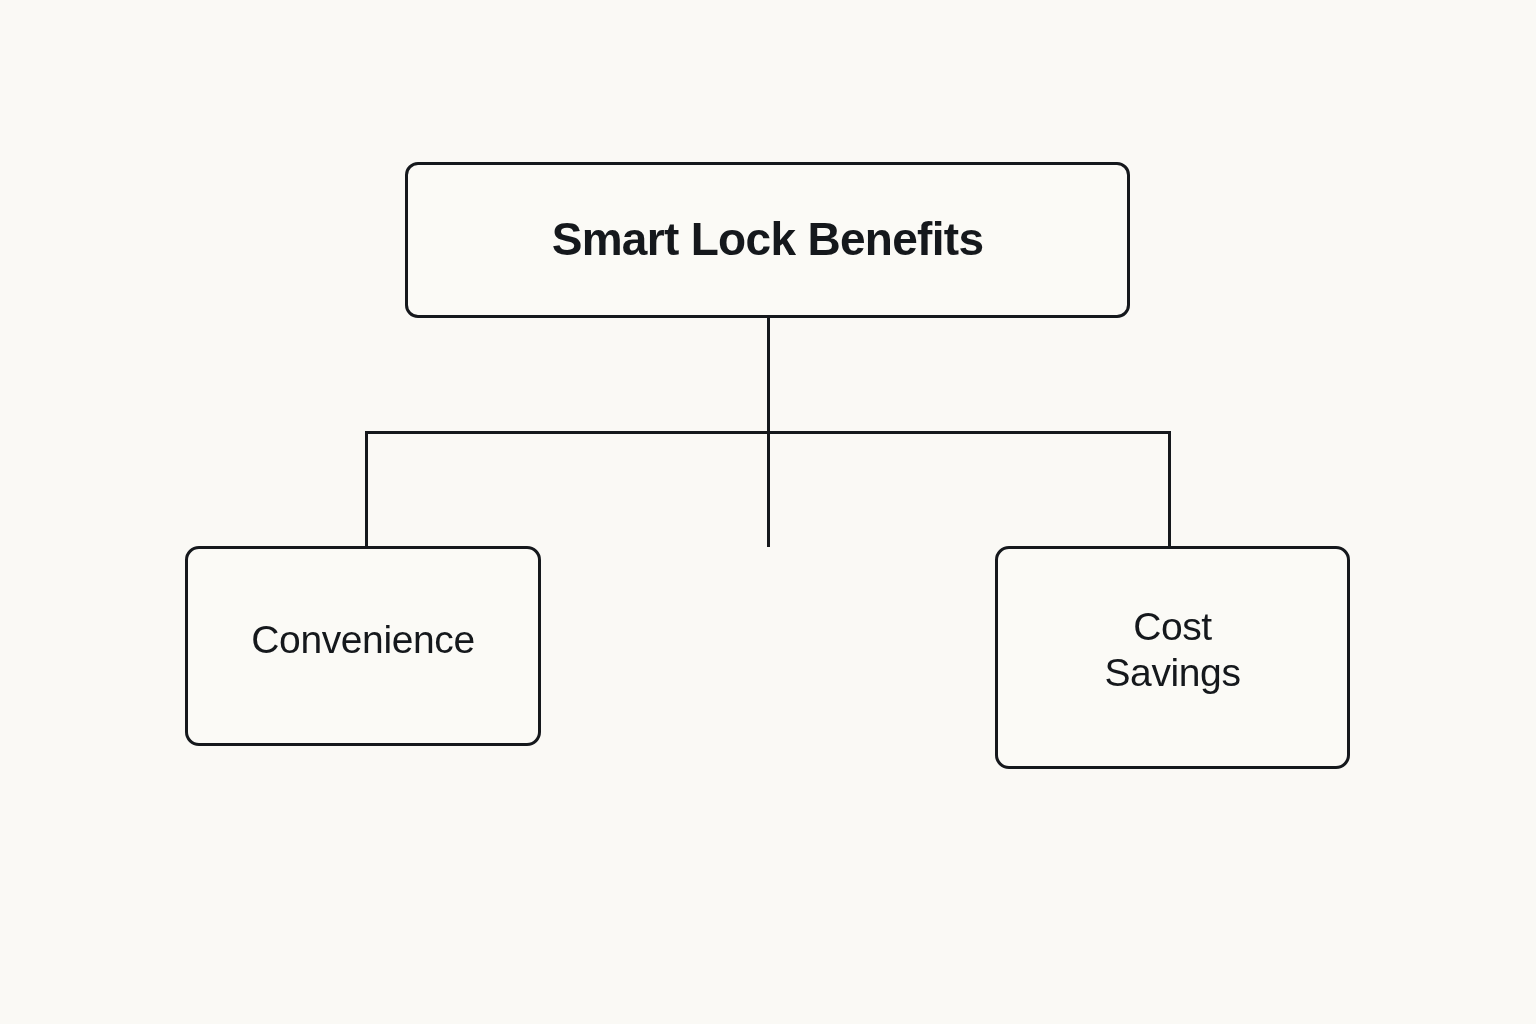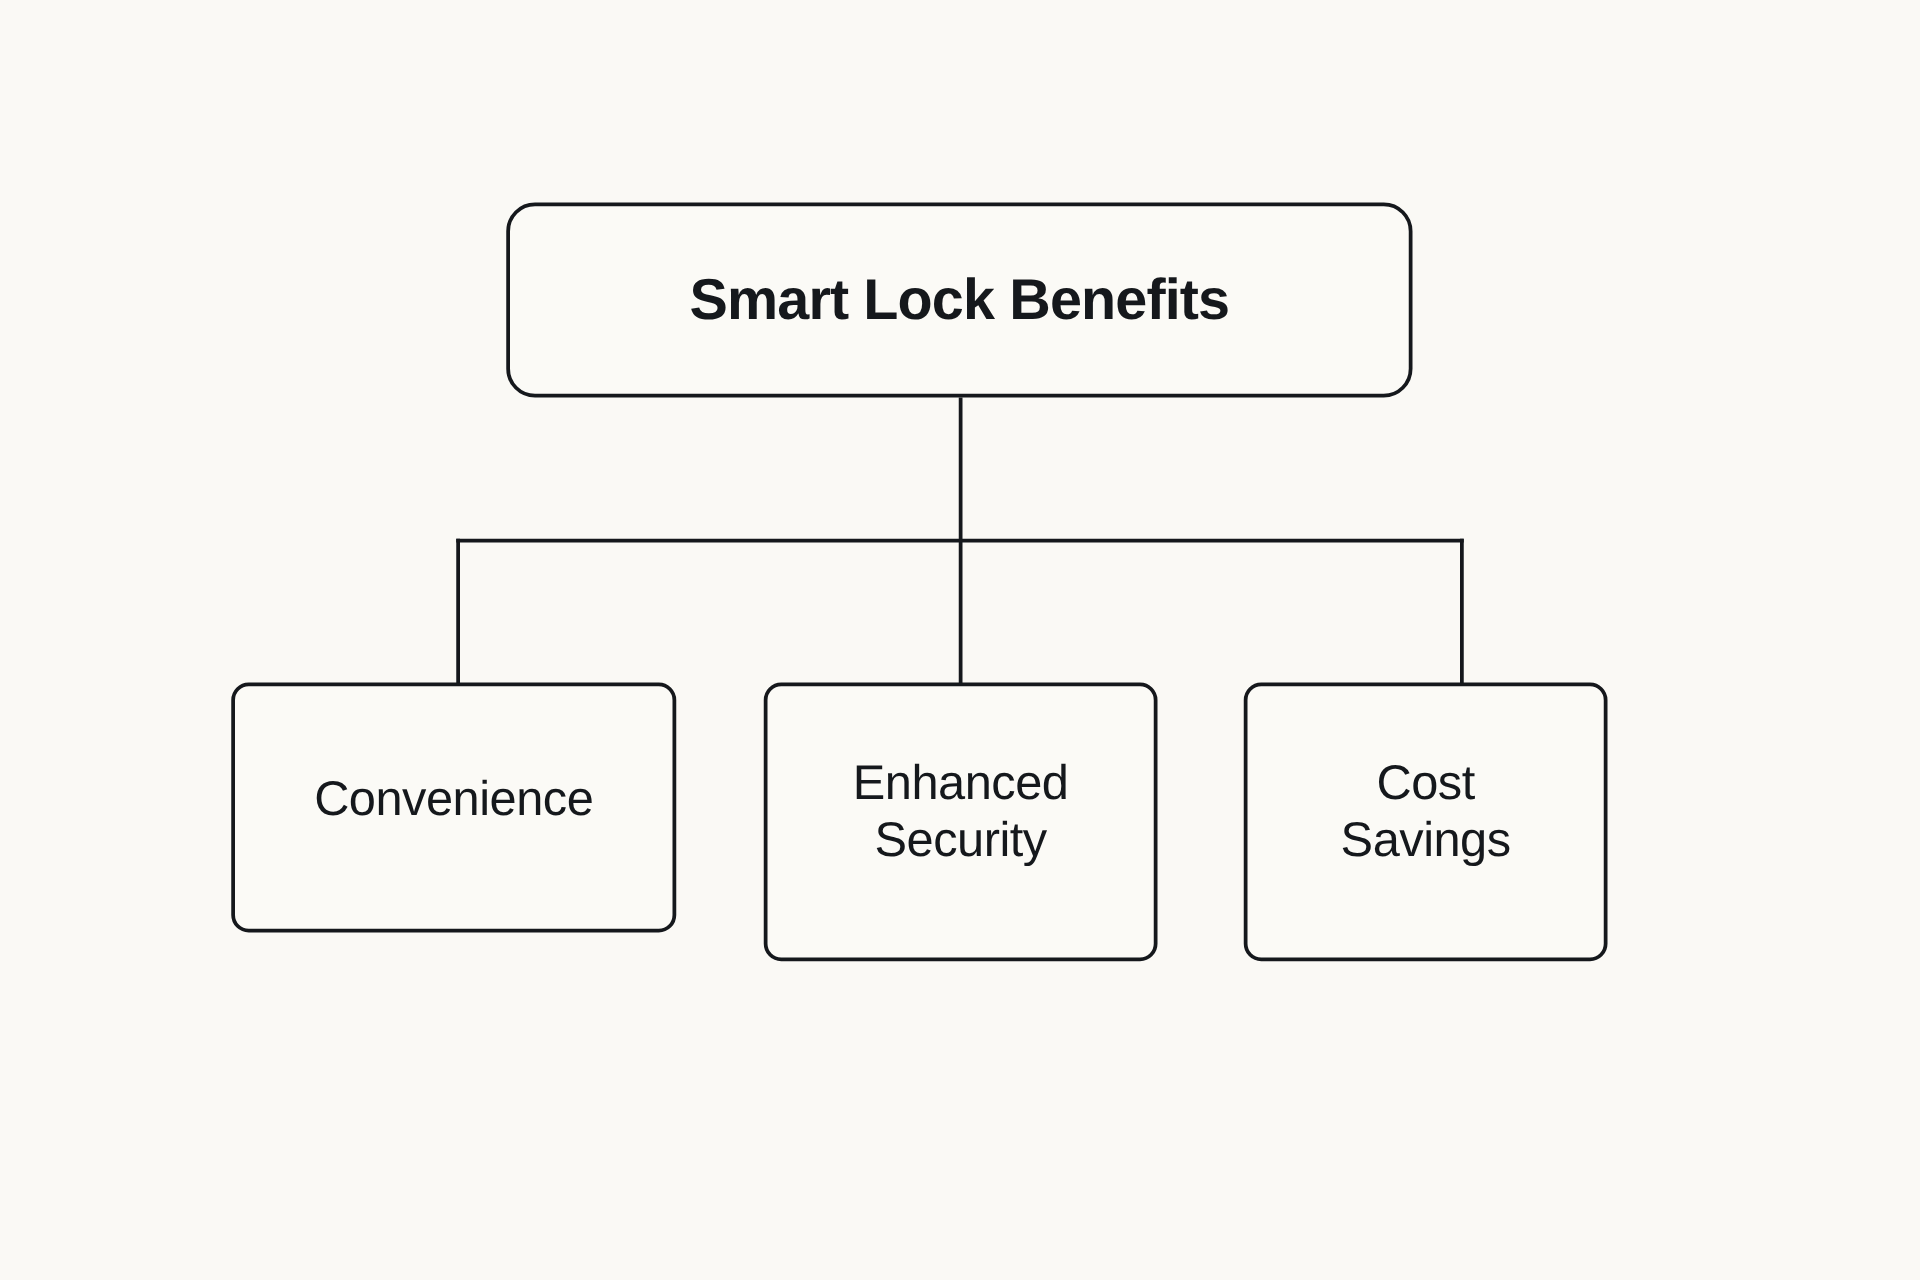--- a/index.html
+++ b/index.html
@@ -52,21 +52,21 @@
     line-height: 1.16;
     letter-spacing: -0.01em;
   }
 
   
   #node-root {
     left: 405px;
     top: 162px;
     width: 725px;
     height: 156px;
-    border-radius: 23px;
+    border-radius: 13px;
   }
   #node-root .node-label {
     font-size: 46px;
     font-weight: 700;
     letter-spacing: -0.015em;
   }
 
   
   .node-child .node-label {
     font-size: 39px;
@@ -89,21 +89,21 @@
     width: 315px;
     height: 223px;
   }
   #node-child-1 .node-label {
     transform: translateY(-8px);
   }
 
   #node-child-2 {
     left: 995px;
     top: 546px;
-    width: 291px;
+    width: 355px;
     height: 223px;
   }
   #node-child-2 .node-label {
     transform: translateY(-8px);
   }
 </style>
 </head>
 <body>
 
 <div id="canvas" style="background: rgb(250, 249, 245);">
@@ -122,23 +122,19 @@
   </svg>
 
   <div class="node node-root" id="node-root" style="background: rgb(251, 250, 246); border-color: rgb(21, 24, 28); color: rgb(21, 24, 28);">
     <span class="node-label">Smart Lock Benefits</span>
   </div>
 
   <div class="node node-child" id="node-child-0" style="background: rgb(251, 250, 246); border-color: rgb(21, 24, 28); color: rgb(21, 24, 28);">
     <span class="node-label">Convenience</span>
   </div>
 
-  <div class="node node-child" id="node-child-1" style="background: rgb(251, 250, 246); border-color: rgb(21, 24, 28); color: rgb(21, 24, 28);">
-    <span class="node-label">Enhanced
-Security</span>
-  </div>
 
   <div class="node node-child" id="node-child-2" style="background: rgb(251, 250, 246); border-color: rgb(21, 24, 28); color: rgb(21, 24, 28);">
     <span class="node-label">Cost
 Savings</span>
   </div>
 
 </div>
 
 </body></html>

